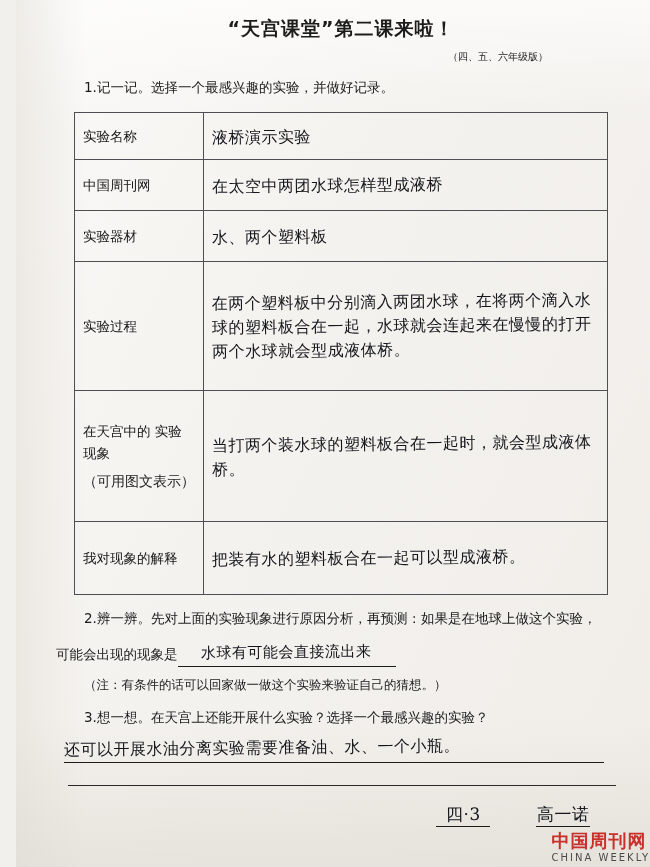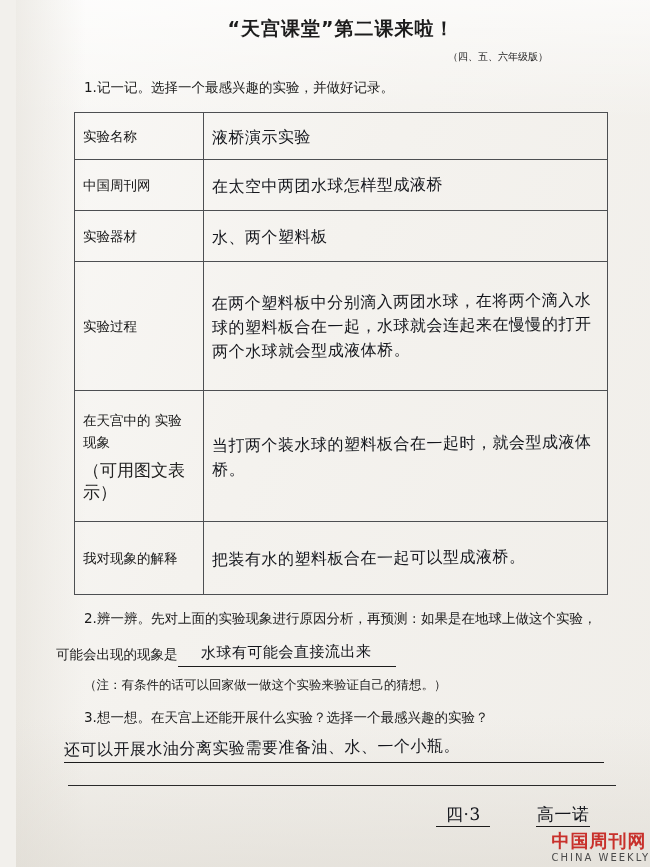--- a/index.html
+++ b/index.html
@@ -116,21 +116,21 @@
     line-height: 22px;
   }
   td.value {
     padding-left: 10px;
   }
   td.value .hand {
     display: block;
   }
   .label .note {
     display: block;
-    font-size: 17px;
+    font-size: 14px;
     margin-top: 6px;
     color: #222;
   }
   .row-name td { height: 34px; }
   .row-question td { height: 38px; }
   .row-tools td { height: 38px; }
   .row-process td { height: 116px; }
   .row-phenomenon td { height: 118px; }
   .row-explain td { height: 60px; }
 

